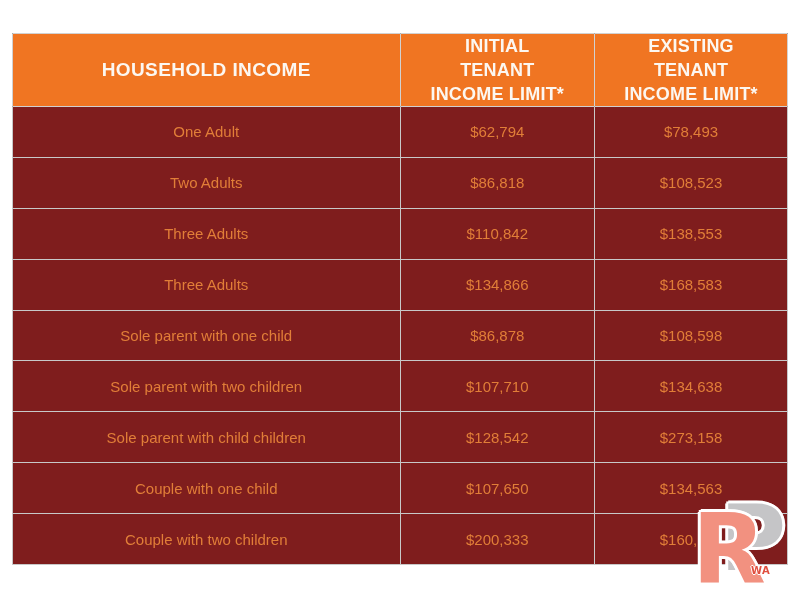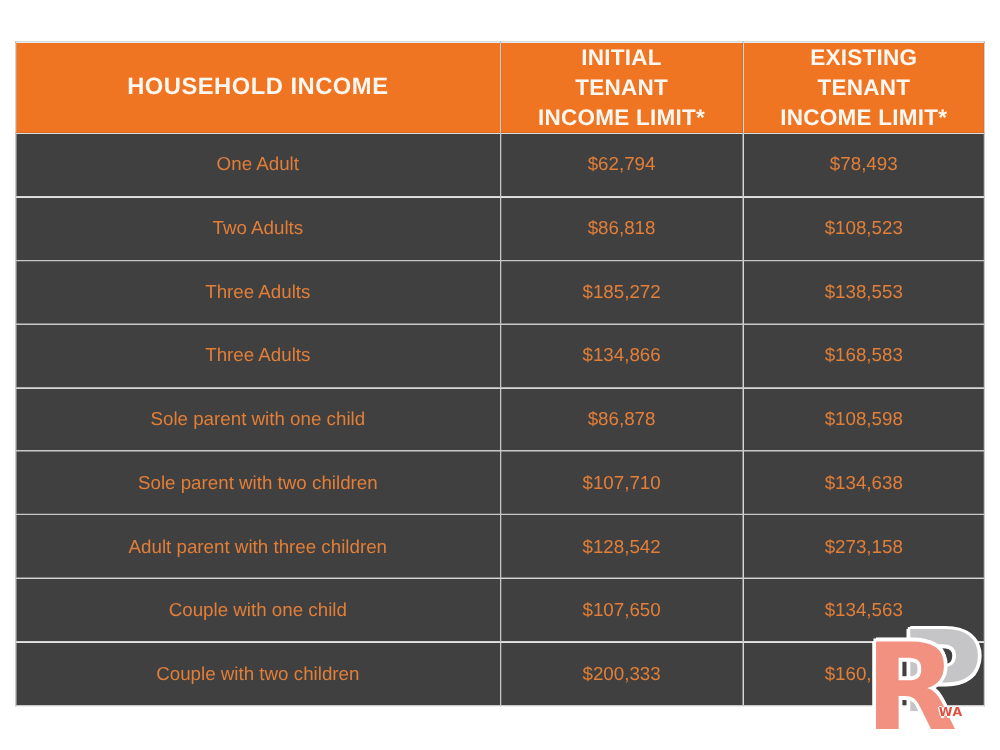--- a/index.html
+++ b/index.html
@@ -40,21 +40,21 @@
   th.col-limit {
     font-size: 18px;
     line-height: 24px;
     letter-spacing: 0.2px;
     padding: 0 26px;
   }
   td {
     border: 1px solid var(--border, #C8C8C8);
     color: var(--body-text, #E17E38);
     font-size: 15px;
-    background: #404040;
+    background: #7f1d1d;
     margin-top: 16px;
   }
   
   .wm {
     position: absolute;
     left: 688px;
     top: 500px;
     width: 112px;
     height: 100px;
     z-index: 5;
@@ -115,40 +115,40 @@
           <td>$62,794</td>
           <td>$78,493</td>
         </tr>
         <tr>
           <td>Two Adults</td>
           <td>$86,818</td>
           <td>$108,523</td>
         </tr>
         <tr>
           <td>Three Adults</td>
-          <td>$185,272</td>
+          <td>$110,842</td>
           <td>$138,553</td>
         </tr>
         <tr>
           <td>Three Adults</td>
           <td>$134,866</td>
           <td>$168,583</td>
         </tr>
         <tr>
           <td>Sole parent with one child</td>
           <td>$86,878</td>
           <td>$108,598</td>
         </tr>
         <tr>
           <td>Sole parent with two children</td>
           <td>$107,710</td>
           <td>$134,638</td>
         </tr>
         <tr>
-          <td>Adult parent with three children</td>
+          <td>Sole parent with child children</td>
           <td>$128,542</td>
           <td>$273,158</td>
         </tr>
         <tr>
           <td>Couple with one child</td>
           <td>$107,650</td>
           <td>$134,563</td>
         </tr>
         <tr>
           <td>Couple with two children</td>

